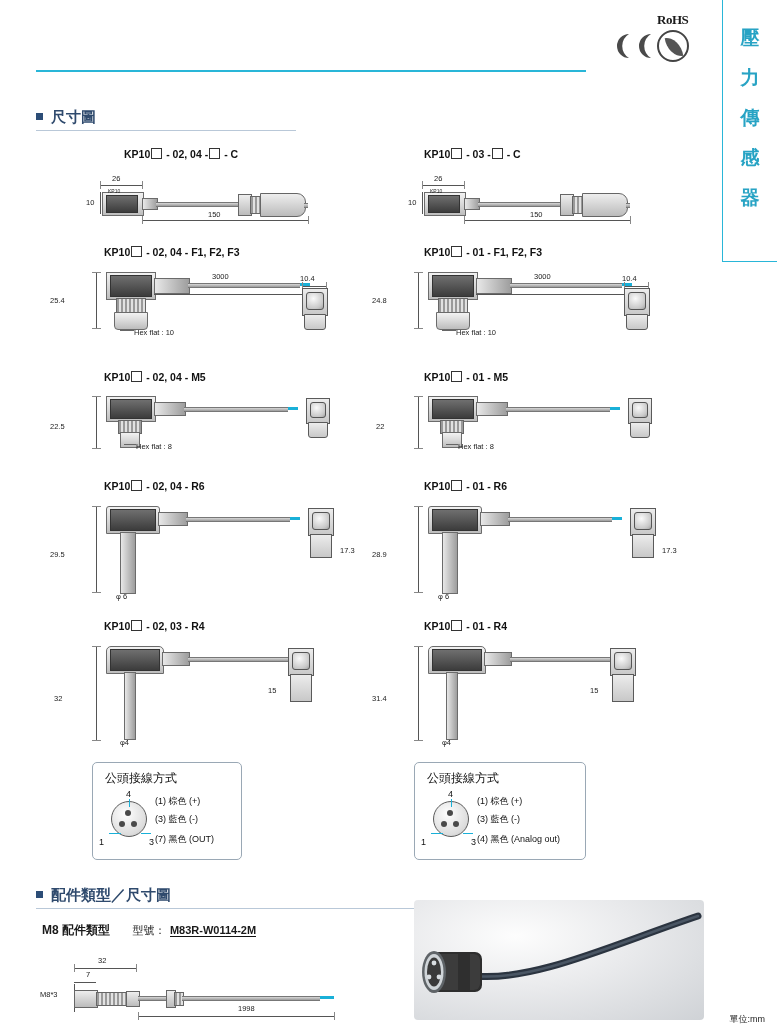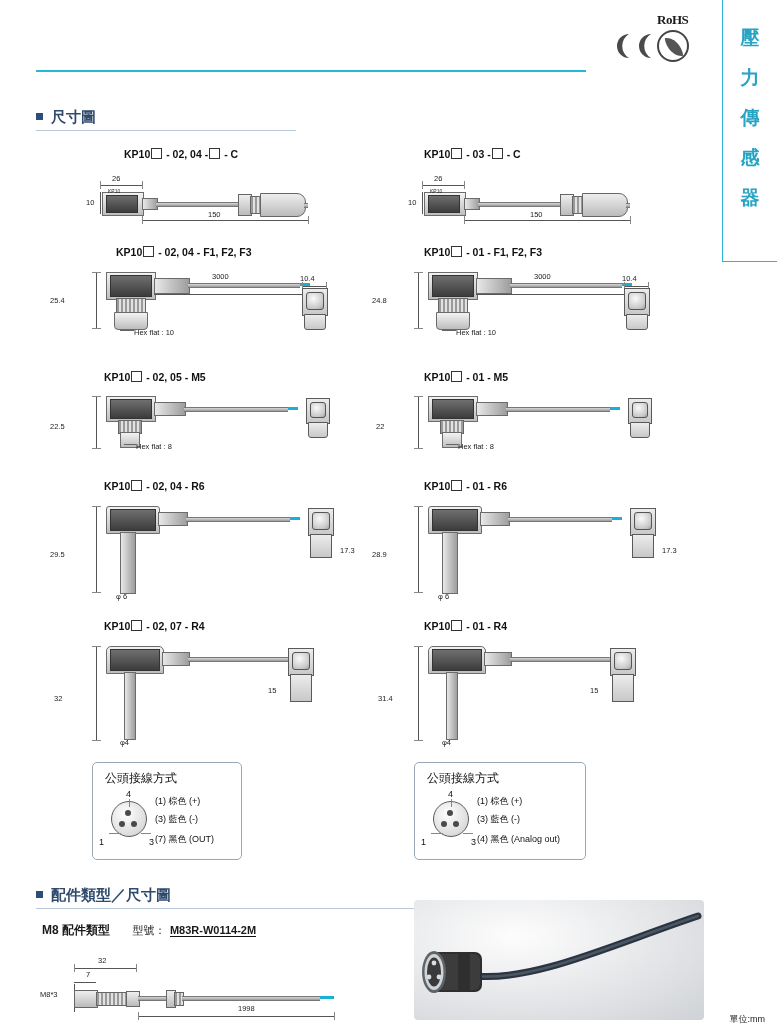--- a/index.html
+++ b/index.html
@@ -158,21 +158,21 @@
   <div class="conn" style="left:150px;top:18px;width:12px;height:20px;"></div>
   <div class="thread" style="left:162px;top:20px;width:10px;height:16px;"></div>
   <div class="conn" style="left:172px;top:17px;width:44px;height:22px;border-radius:0 9px 9px 0;"></div>
   <div class="cable" style="left:216px;top:27px;width:4px;"></div>
   <div class="dim" style="left:120px;top:34px;">150</div>
   <div class="dimline" style="left:54px;top:44px;width:166px;height:1px;"></div>
   <div class="vline" style="left:54px;top:40px;height:8px;"></div>
   <div class="vline" style="left:220px;top:40px;height:8px;"></div>
 </div>
 
-<div class="blk" style="left:104px;top:246px;margin-left:12px;">
+<div class="blk" style="left:104px;top:246px;">
   <div class="blk-title">
     <span>KP10</span><span class="box"></span> <span>- 02, 04 - F1, F2, F3</span>
   </div>
 </div>
 <div class="blk" style="left:50px;top:268px;width:330px;height:70px;">
   <div class="dim" style="left:0px;top:28px;">25.4</div>
   <div class="dimline" style="left:46px;top:4px;width:1px;height:56px;"></div>
   <div class="hline" style="left:42px;top:4px;width:9px;"></div>
   <div class="hline" style="left:42px;top:60px;width:9px;"></div>
   <div class="body-box" style="left:56px;top:4px;width:48px;height:26px;"></div>
@@ -221,21 +221,21 @@
   <div class="dimline" style="left:252px;top:18px;width:24px;height:1px;"></div>
   <div class="vline" style="left:252px;top:14px;height:8px;"></div>
   <div class="vline" style="left:276px;top:14px;height:8px;"></div>
   <div class="endview" style="left:252px;top:20px;width:24px;height:26px;"></div>
   <div class="face" style="left:256px;top:24px;width:16px;height:16px;border-radius:3px;"></div>
   <div class="endview" style="left:254px;top:46px;width:20px;height:14px;border-radius:0 0 3px 3px;"></div>
 </div>
 
 <div class="blk" style="left:104px;top:371px;">
   <div class="blk-title">
-    <span>KP10</span><span class="box"></span> <span>- 02, 05 - M5</span>
+    <span>KP10</span><span class="box"></span> <span>- 02, 04 - M5</span>
   </div>
 </div>
 <div class="blk" style="left:50px;top:392px;width:330px;height:62px;">
   <div class="dim" style="left:0px;top:30px;">22.5</div>
   <div class="dimline" style="left:46px;top:4px;width:1px;height:52px;"></div>
   <div class="hline" style="left:42px;top:4px;width:9px;"></div>
   <div class="hline" style="left:42px;top:56px;width:9px;"></div>
   <div class="body-box" style="left:56px;top:4px;width:48px;height:24px;"></div>
   <div class="body-dark" style="left:60px;top:7px;width:40px;height:18px;"></div>
   <div class="stem" style="left:104px;top:10px;width:30px;height:12px;"></div>
@@ -316,21 +316,21 @@
   <div class="stem" style="left:70px;top:30px;width:14px;height:60px;"></div>
   <div class="dim" style="left:66px;top:90px;">φ 6</div>
   <div class="endview" style="left:258px;top:6px;width:24px;height:26px;"></div>
   <div class="face" style="left:262px;top:10px;width:16px;height:16px;border-radius:3px;"></div>
   <div class="endview" style="left:260px;top:32px;width:20px;height:22px;"></div>
   <div class="dim" style="left:290px;top:44px;">17.3</div>
 </div>
 
 <div class="blk" style="left:104px;top:620px;">
   <div class="blk-title">
-    <span>KP10</span><span class="box"></span> <span>- 02, 07 - R4</span>
+    <span>KP10</span><span class="box"></span> <span>- 02, 03 - R4</span>
   </div>
 </div>
 <div class="blk" style="left:50px;top:642px;width:340px;height:104px;">
   <div class="dim" style="left:4px;top:52px;">32</div>
   <div class="dimline" style="left:46px;top:4px;width:1px;height:94px;"></div>
   <div class="hline" style="left:42px;top:4px;width:9px;"></div>
   <div class="hline" style="left:42px;top:98px;width:9px;"></div>
   <div class="body-box" style="left:56px;top:4px;width:56px;height:26px;border-radius:5px 5px 0 0;"></div>
   <div class="body-dark" style="left:60px;top:7px;width:48px;height:20px;"></div>
   <div class="stem" style="left:112px;top:10px;width:26px;height:12px;"></div>
@@ -343,21 +343,21 @@
   <div class="endview" style="left:240px;top:32px;width:20px;height:26px;"></div>
   <div class="dim" style="left:218px;top:44px;">15</div>
 </div>
 
 <div class="blk" style="left:424px;top:620px;">
   <div class="blk-title">
     <span>KP10</span><span class="box"></span> <span>- 01 - R4</span>
   </div>
 </div>
 <div class="blk" style="left:372px;top:642px;width:340px;height:104px;">
-  <div class="dim" style="left:6px;top:52px;">31.4</div>
+  <div class="dim" style="left:0px;top:52px;">31.4</div>
   <div class="dimline" style="left:46px;top:4px;width:1px;height:94px;"></div>
   <div class="hline" style="left:42px;top:4px;width:9px;"></div>
   <div class="hline" style="left:42px;top:98px;width:9px;"></div>
   <div class="body-box" style="left:56px;top:4px;width:56px;height:26px;border-radius:5px 5px 0 0;"></div>
   <div class="body-dark" style="left:60px;top:7px;width:48px;height:20px;"></div>
   <div class="stem" style="left:112px;top:10px;width:26px;height:12px;"></div>
   <div class="cable" style="left:138px;top:15px;width:102px;"></div>
   <div class="cable-tip" style="left:240px;top:15px;width:10px;"></div>
   <div class="stem" style="left:74px;top:30px;width:10px;height:66px;"></div>
   <div class="dim" style="left:70px;top:96px;">φ4</div>

